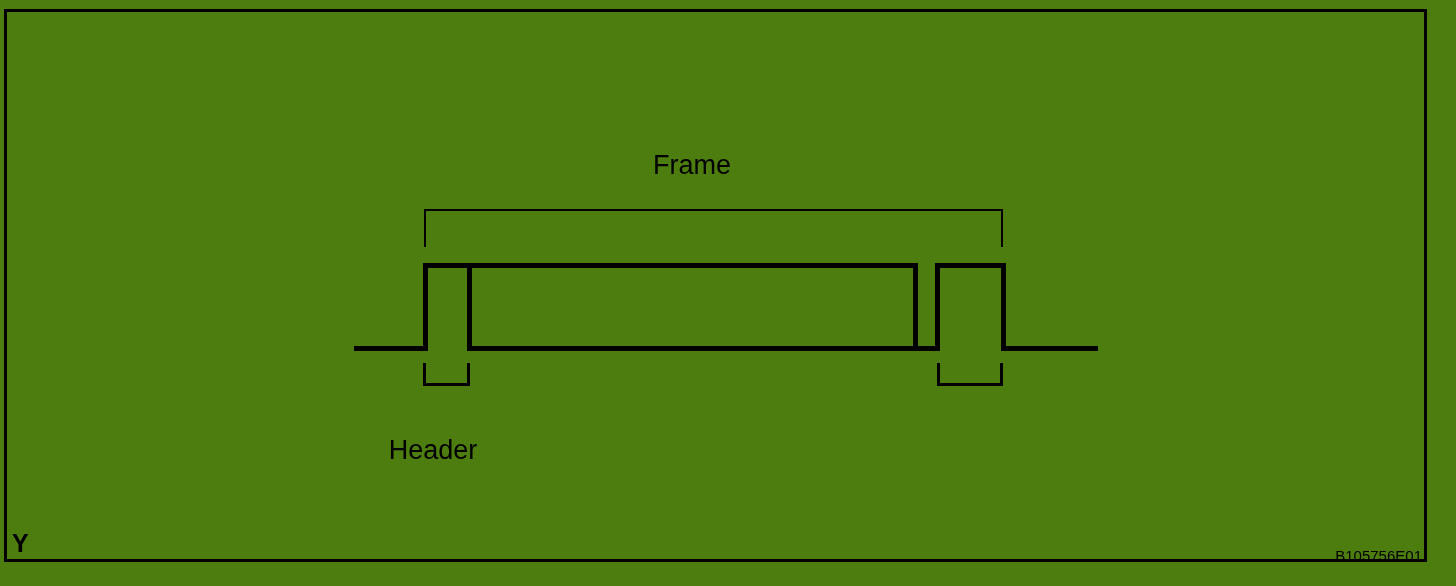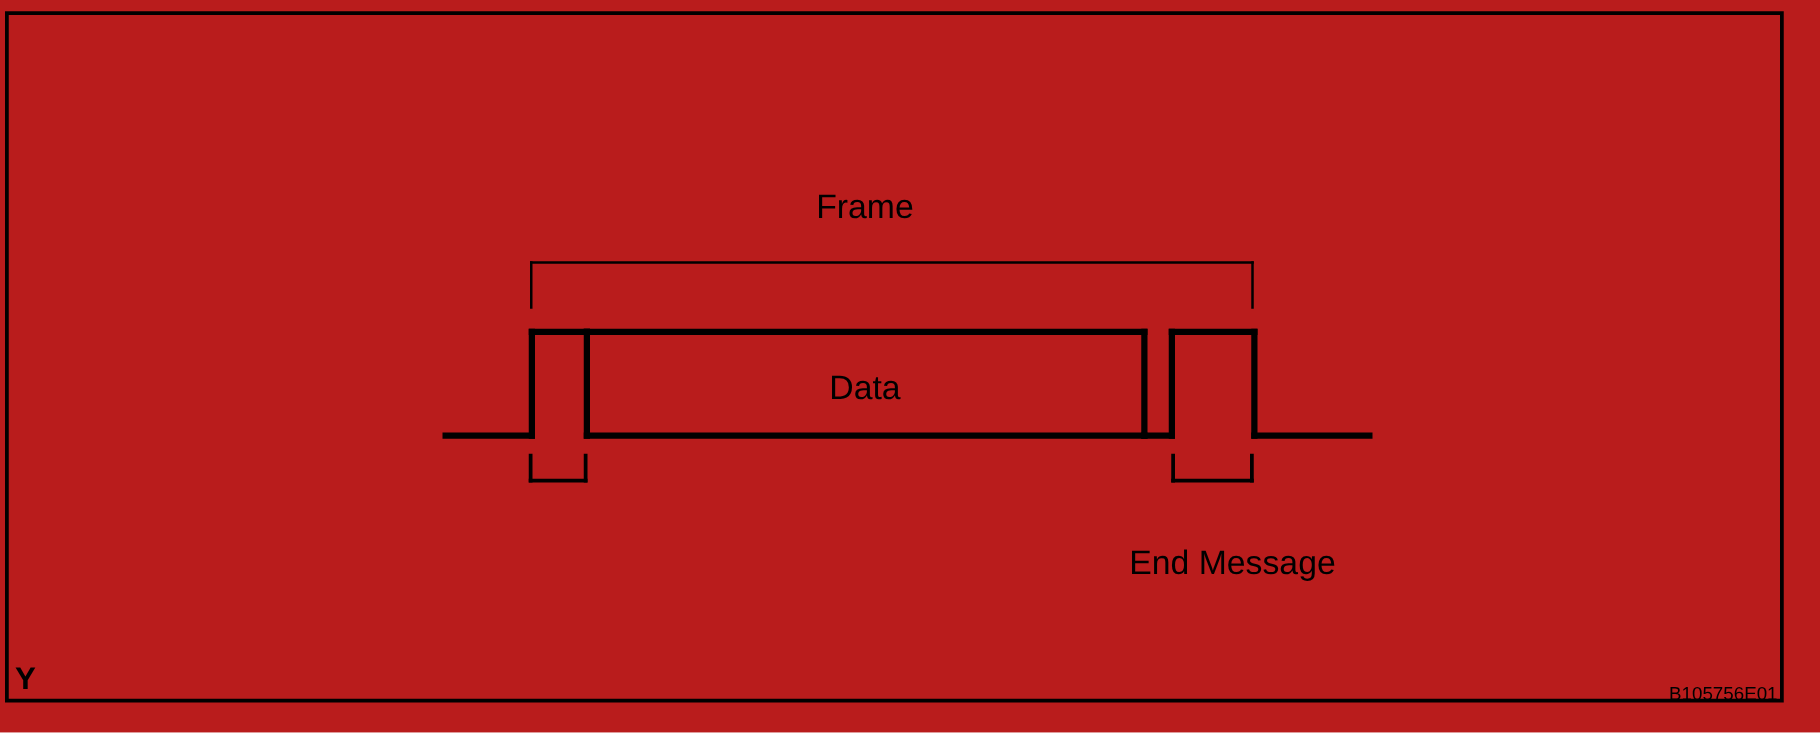--- a/index.html
+++ b/index.html
@@ -5,21 +5,21 @@
   html, body {
     margin: 0;
     padding: 0;
     background: #ffffff;
     font-family: "Liberation Sans", "DejaVu Sans", sans-serif;
   }
   .canvas {
     position: relative;
     width: 1456px;
     height: 586px;
-    background: #b91c1c;
+    background: #4d7c0f;
     overflow: hidden;
     color: #000;
   }
   
   .outer-border {
     position: absolute;
     left: 4px; top: 9px;
     width: 1417px; height: 547px;
     border: 3px solid #000;
   }
@@ -75,31 +75,30 @@
 
   <div class="seg" style="left:354px; top:346px; width:74px; height:5px;"></div>
 
   <div class="seg" style="left:423px; top:263px; width:5px; height:88px;"></div>
   <div class="seg" style="left:423px; top:263px; width:49px; height:5px;"></div>
 
   <div class="seg" style="left:467px; top:263px; width:5px; height:88px;"></div>
   <div class="seg" style="left:467px; top:263px; width:451px; height:5px;"></div>
   <div class="seg" style="left:467px; top:346px; width:451px; height:5px;"></div>
   <div class="seg" style="left:913px; top:263px; width:5px; height:88px;"></div>
-  <div class="label data">Data</div>
 
   <div class="seg" style="left:913px; top:346px; width:27px; height:5px;"></div>
 
   <div class="seg" style="left:935px; top:263px; width:5px; height:88px;"></div>
   <div class="seg" style="left:935px; top:263px; width:71px; height:5px;"></div>
   <div class="seg" style="left:1001px; top:263px; width:5px; height:88px;"></div>
 
   <div class="seg" style="left:1001px; top:346px; width:97px; height:5px;"></div>
 
   <div class="u-bracket header"></div>
   <div class="u-bracket end"></div>
 
-  <div class="label endmsg">End Message</div>
+  <div class="label header">Header</div>
 
   <div class="label ymark">Y</div>
   <div class="label figcode">B105756E01</div>
 
 </div>
 
 </body></html>

